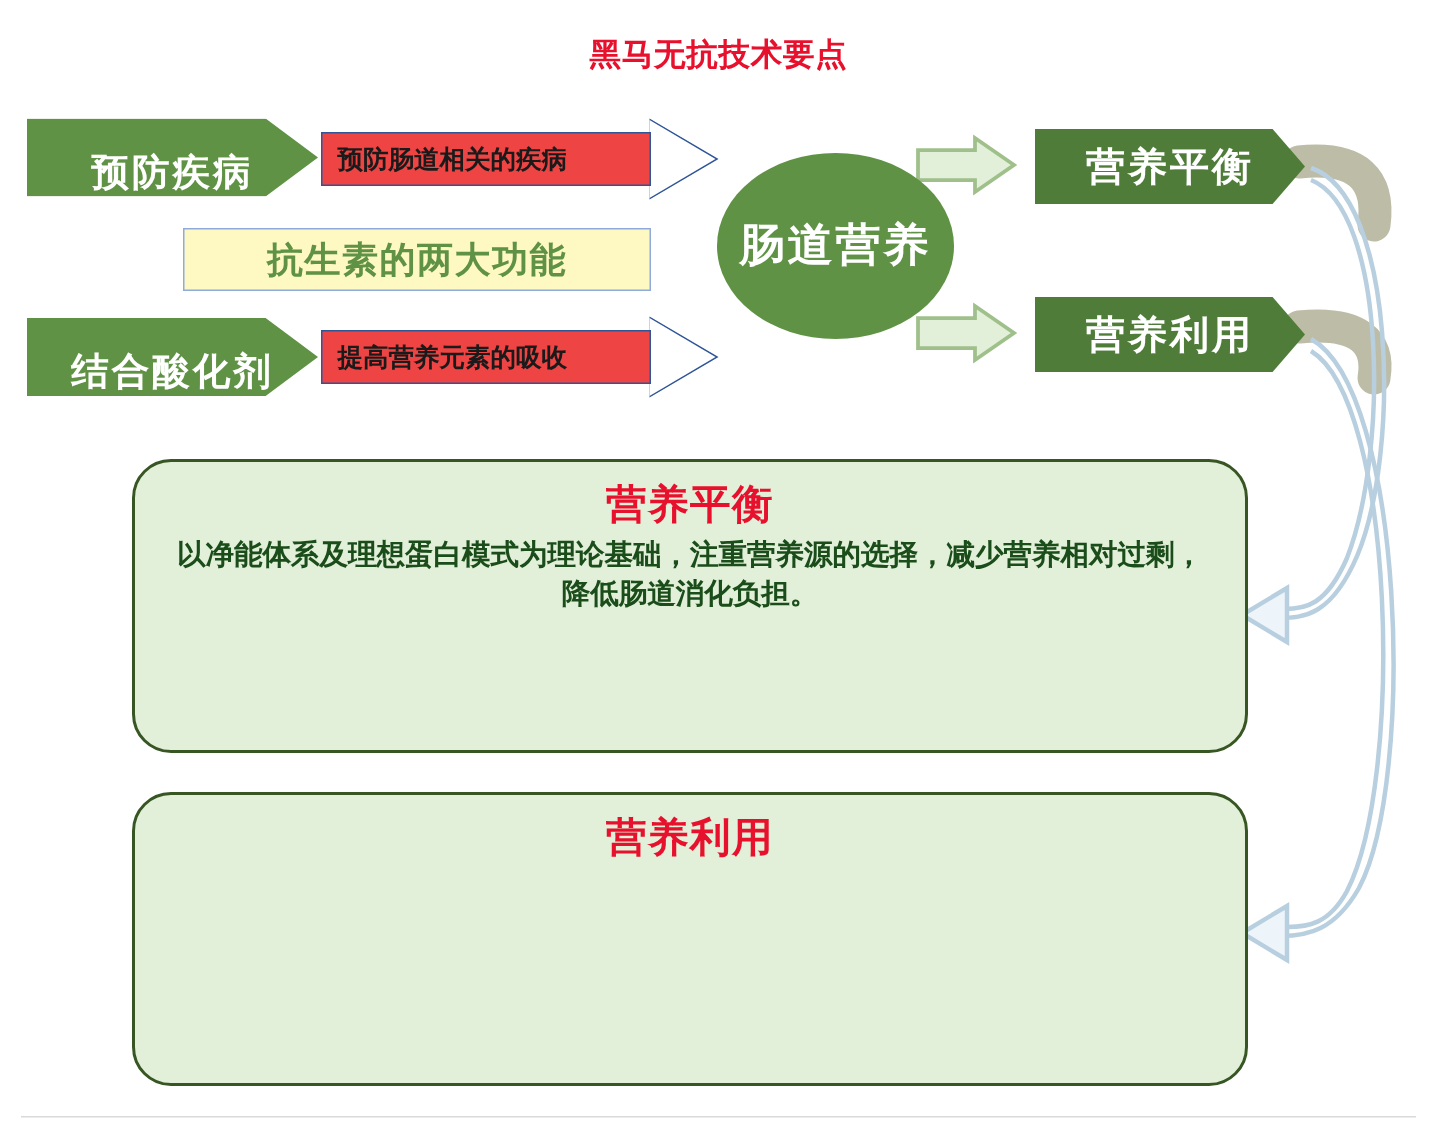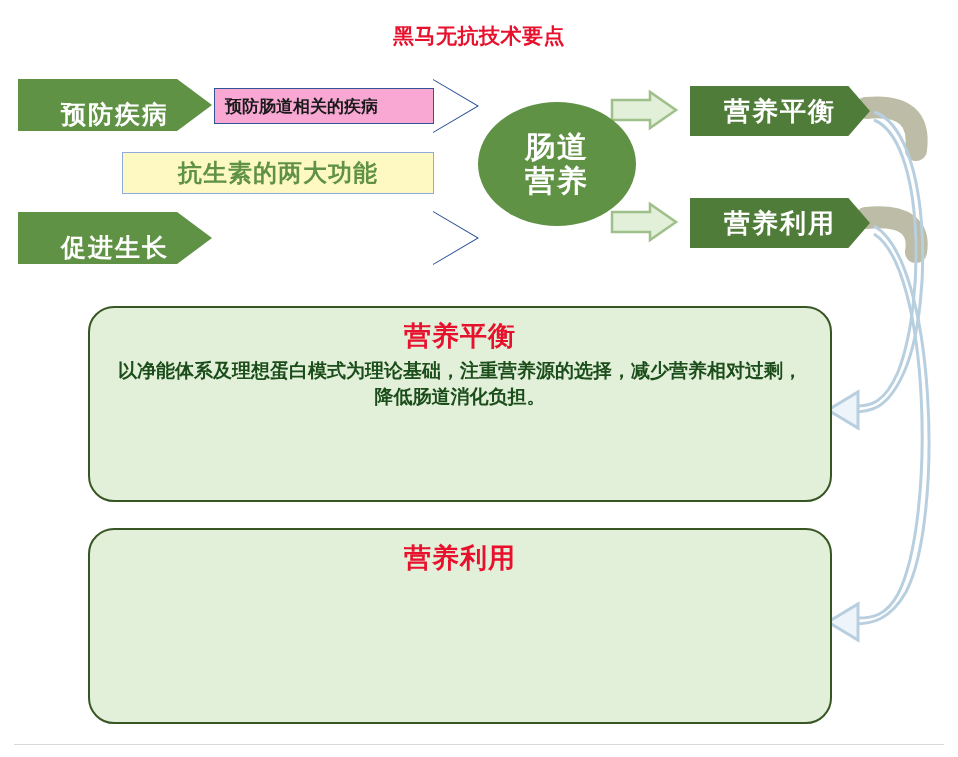--- a/index.html
+++ b/index.html
@@ -62,21 +62,21 @@
     letter-spacing: 2px;
     clip-path: polygon(0% 0%, 88% 0%, 100% 50%, 88% 100%, 0% 100%);
   }
   #tag-balance { left: 690px; top: 86px;  width: 180px; height: 50px; }
   #tag-usage   { left: 690px; top: 198px; width: 180px; height: 50px; }
 
   
   .chev-box {
     position: absolute;
     border: 1px solid #2f5597;
-    background: #f9a8d4;
+    background: #ef4444;
     color: #1a1a1a;
     font-size: 17px;
     font-weight: bold;
     display: flex;
     align-items: center;
     justify-content: flex-start;
     padding-left: 10px;
     box-sizing: border-box;
   }
   #chev-prevent { left: 214px; top: 88px;  width: 220px; height: 36px; }
@@ -124,21 +124,21 @@
   
   .oval {
     position: absolute;
     left: 478px;
     top: 102px;
     width: 158px;
     height: 124px;
     background: #5f9244;
     border-radius: 50%;
     display: flex;
-    flex-direction: column;
+    flex-direction: row;
     align-items: center;
     justify-content: center;
     color: #ffffff;
     font-size: 30px;
     font-weight: bold;
     line-height: 1.12;
     letter-spacing: 2px;
   }
 
   
@@ -216,31 +216,34 @@
     <g>
       <polygon points="612,212 650,212 650,204 676,222 650,240 650,232 612,232" fill="#e2efd9" stroke="#9fc08a" stroke-width="2.5"></polygon>
     </g>
   </svg>
 
   <div class="tag-green" id="tag-prevent">
     <span>预防疾病</span>
   </div>
 
   <div class="tag-green" id="tag-growth">
-    <span>促进生长</span>
+    <span>结合酸化剂</span>
   </div>
 
   <div class="chev-tip-outline" id="tip1-out"></div>
   <div class="chev-tip" id="tip1-in"></div>
   <div class="chev-box" id="chev-prevent">
     <span>预防肠道相关的疾病</span>
   </div>
 
   <div class="chev-tip-outline" id="tip2-out"></div>
   <div class="chev-tip" id="tip2-in"></div>
+  <div class="chev-box" id="chev-growth">
+    <span>提高营养元素的吸收</span>
+  </div>
 
   <div class="pink-box">
     <span>抗生素的两大功能</span>
   </div>
 
   <div class="oval">
     <span>肠道</span>
     <span>营养</span>
   </div>
 

